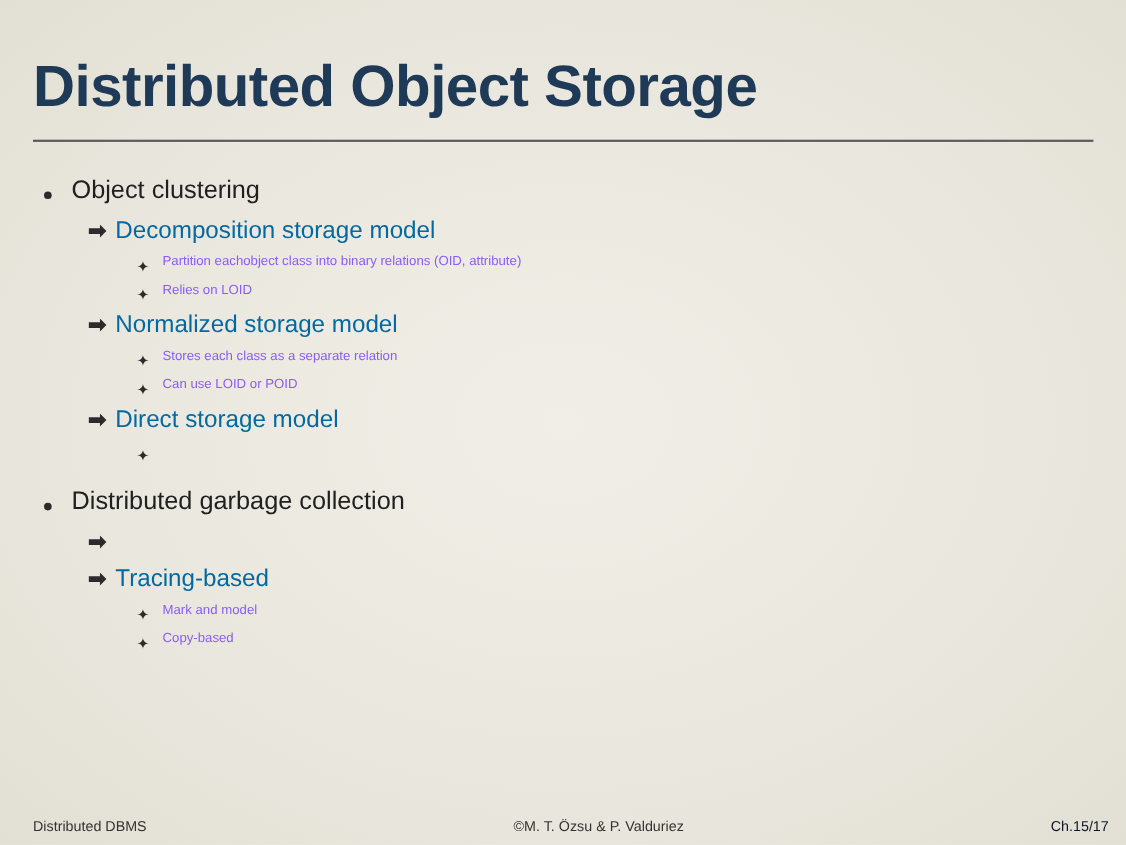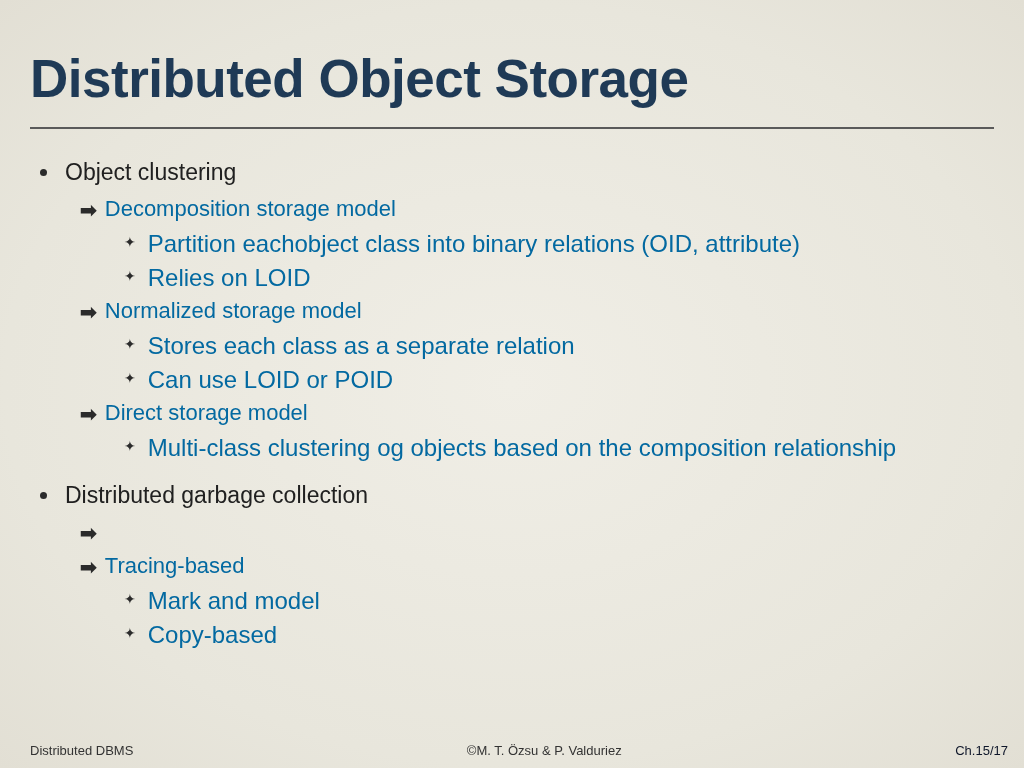--- a/index.html
+++ b/index.html
@@ -23,38 +23,38 @@
     letter-spacing: -0.5px;
     margin-bottom: 18px;
   }
   .rule {
     border: none;
     border-top: 2px solid #5a5a5a;
     margin-bottom: 30px;
     width: 100%;
   }
   .content { padding-left: 10px; }
-  .l1 { display: flex; align-items: flex-start; margin-bottom: 10px; }
+  .l1 { display: flex; align-items: center; margin-bottom: 10px; }
   .l1 .dot {
     width: 7px; height: 7px; background: #2b2b2b; border-radius: 50%;
     margin-top: 10px; margin-right: 18px; flex-shrink: 0;
   }
   .l1 .txt { font-size: 23px; color: #202020; }
   .l2 { display: flex; align-items: flex-start; margin: 6px 0 6px 40px; }
   .l2 .arrow {
     font-size: 20px; color: #2b2b2b; margin-right: 8px; flex-shrink: 0;
     font-weight: bold; line-height: 28px;
   }
   .l2 .txt { font-size: 22px; color: #0369a1; }
   .l3 { display: flex; align-items: flex-start; margin: 6px 0 6px 84px; }
   .l3 .diamond {
     font-size: 14px; color: #2b2b2b; margin-right: 12px; margin-top: 4px;
     flex-shrink: 0;
   }
-  .l3 .txt { font-size: 24px; color: #0369a1; }
+  .l3 .txt { font-size: 12px; color: #8b5cf6; }
   .footer {
     position: absolute; bottom: 10px; left: 0; right: 0;
     display: flex; justify-content: space-between; align-items: flex-end;
     padding: 0 16px 0 30px;
     font-size: 13px; color: #333;
   }
   .footer .right { color: #0f172a; font-size: 13px; }
 </style>
 </head>
 <body>
@@ -95,21 +95,20 @@
       <span class="diamond">✦</span>
       <span class="txt">Can use LOID or POID</span>
     </div>
 
     <div class="l2">
       <span class="arrow">➡</span>
       <span class="txt">Direct storage model</span>
     </div>
     <div class="l3">
       <span class="diamond">✦</span>
-      <span class="txt">Multi-class clustering og objects based on the composition relationship</span>
     </div>
 
     <div class="l1" style="margin-top:20px;">
       <span class="dot"></span>
       <span class="txt">Distributed garbage collection</span>
     </div>
 
     <div class="l2">
       <span class="arrow">➡</span>
     </div>

